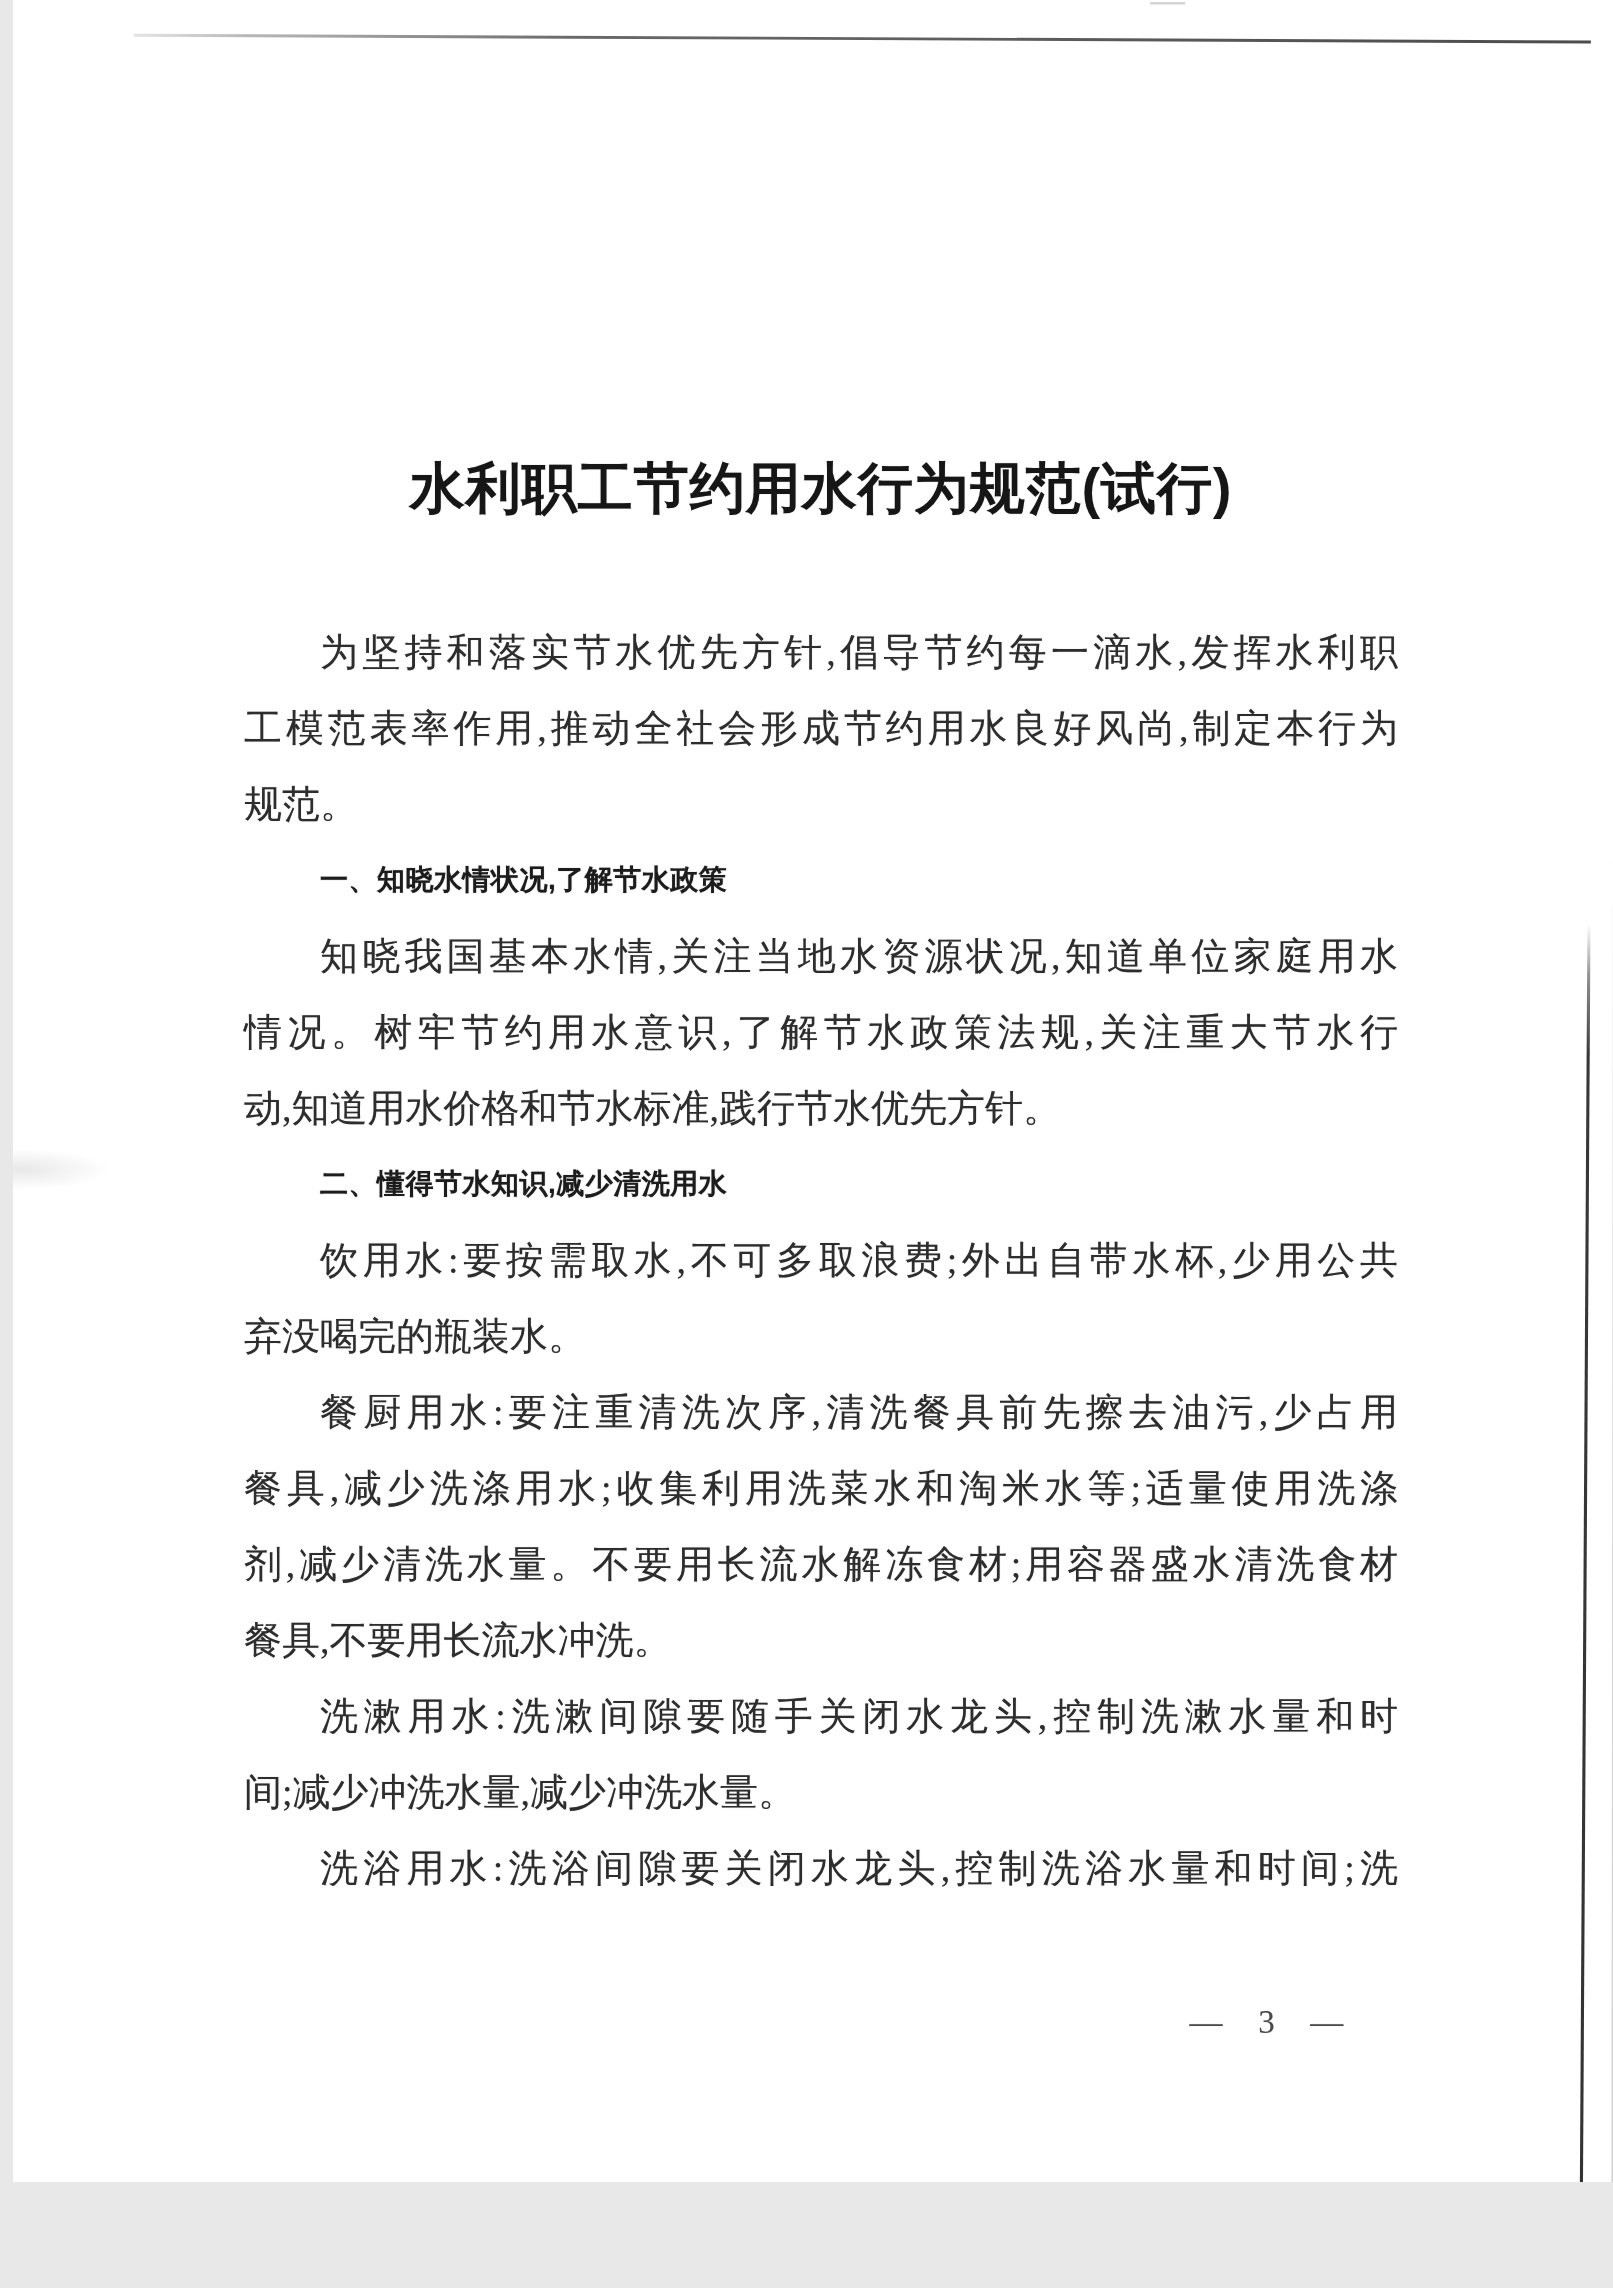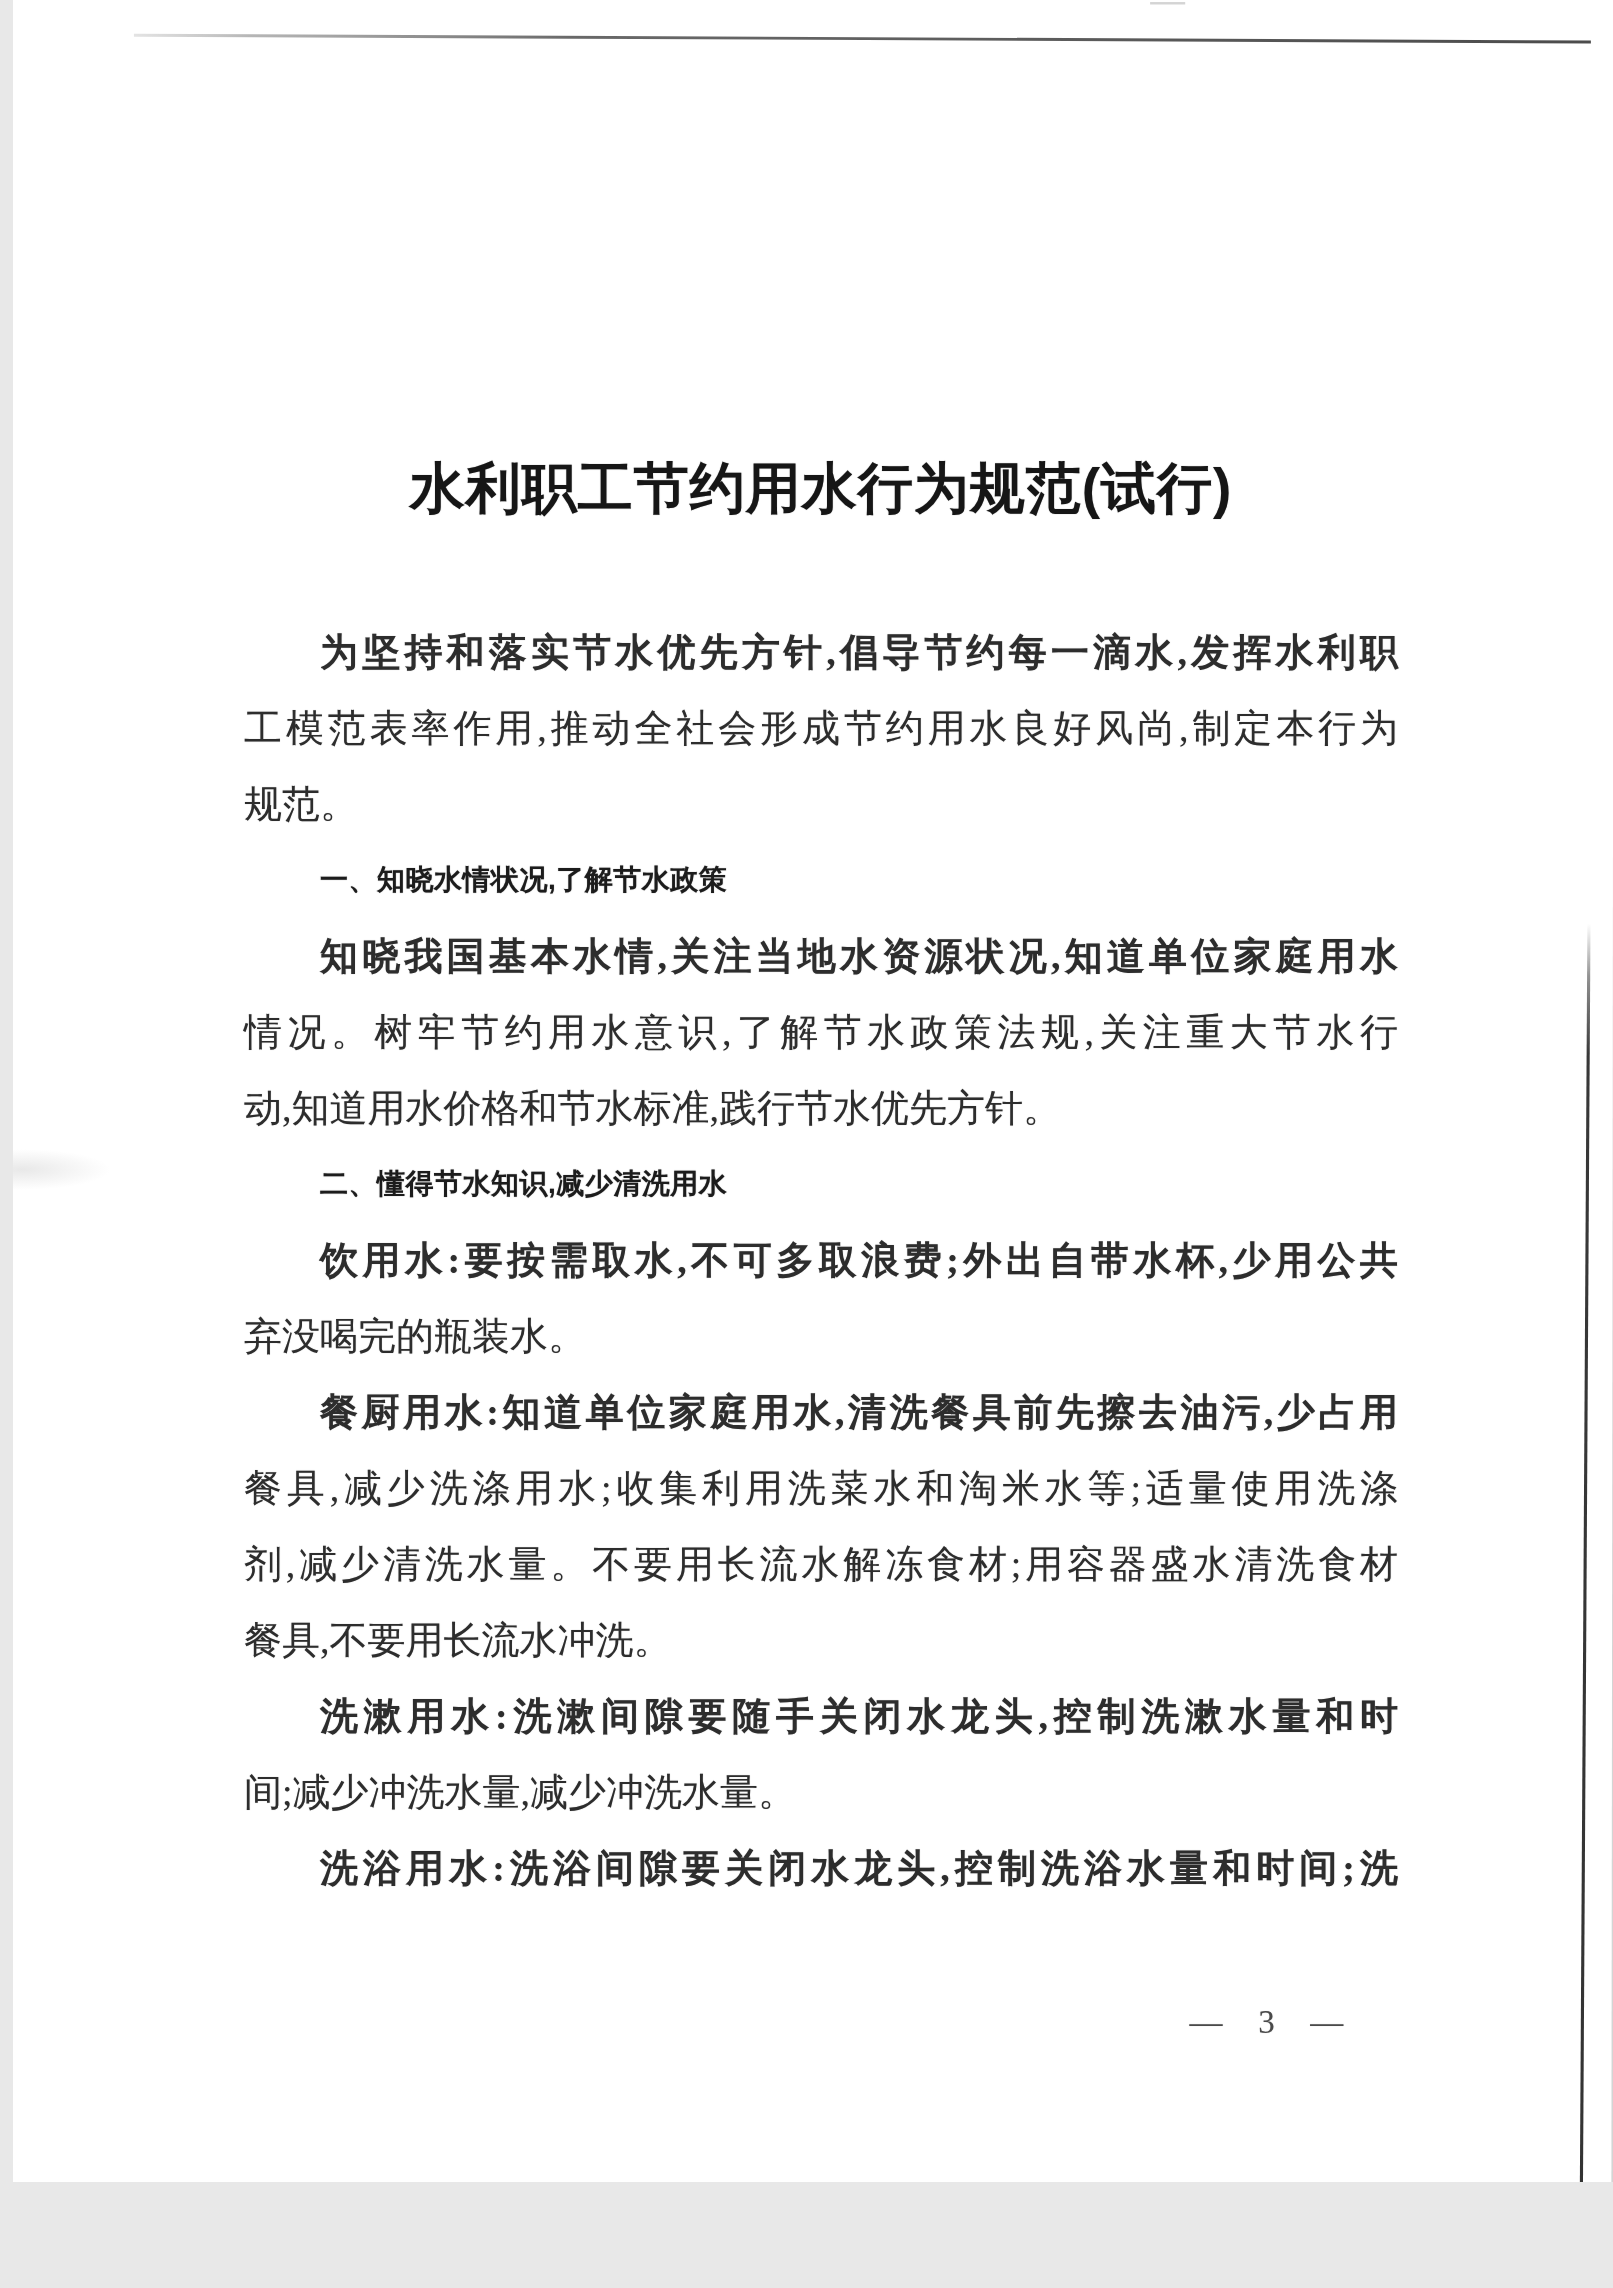--- a/index.html
+++ b/index.html
@@ -41,21 +41,21 @@
     height: 76px;
     line-height: 76px;
     font-size: 38px;
     color: #2d2d2d;
     text-align: justify;
     text-justify: inter-ideograph;
     text-shadow: 0 0 1px rgba(40,40,40,0.35);
   }
   .t-line.stretch { text-align-last: justify; }
   .t-line.noslack  { text-align-last: left; }
-  .t-line.first    { padding-left: 76px; font-weight: bold; }
+  .t-line.first    { padding-left: 76px; }
   .t-line.heading {
     font-family: "Liberation Sans", sans-serif;
     font-weight: 700;
     font-size: 28px;
     color: #1c1c1c;
     letter-spacing: 0.5px;
     text-shadow: 0 0 1px rgba(15,15,15,0.5);
   }
   .page-footer {
     position: absolute;
@@ -126,21 +126,21 @@
       <div class="t-line first stretch">为坚持和落实节水优先方针,倡导节约每一滴水,发挥水利职</div>
       <div class="t-line stretch">工模范表率作用,推动全社会形成节约用水良好风尚,制定本行为</div>
       <div class="t-line noslack">规范。</div>
       <div class="t-line heading first noslack">一、知晓水情状况,了解节水政策</div>
       <div class="t-line first stretch">知晓我国基本水情,关注当地水资源状况,知道单位家庭用水</div>
       <div class="t-line stretch">情况。树牢节约用水意识,了解节水政策法规,关注重大节水行</div>
       <div class="t-line noslack">动,知道用水价格和节水标准,践行节水优先方针。</div>
       <div class="t-line heading first noslack">二、懂得节水知识,减少清洗用水</div>
       <div class="t-line first stretch">饮用水:要按需取水,不可多取浪费;外出自带水杯,少用公共</div>
       <div class="t-line noslack">弃没喝完的瓶装水。</div>
-      <div class="t-line first stretch">餐厨用水:知道单位家庭用水,清洗餐具前先擦去油污,少占用</div>
+      <div class="t-line first stretch">餐厨用水:要注重清洗次序,清洗餐具前先擦去油污,少占用</div>
       <div class="t-line stretch">餐具,减少洗涤用水;收集利用洗菜水和淘米水等;适量使用洗涤</div>
       <div class="t-line stretch">剂,减少清洗水量。不要用长流水解冻食材;用容器盛水清洗食材</div>
       <div class="t-line noslack">餐具,不要用长流水冲洗。</div>
       <div class="t-line first stretch">洗漱用水:洗漱间隙要随手关闭水龙头,控制洗漱水量和时</div>
       <div class="t-line noslack">间;减少冲洗水量,减少冲洗水量。</div>
       <div class="t-line first stretch">洗浴用水:洗浴间隙要关闭水龙头,控制洗浴水量和时间;洗</div>
     </div>
 
   <div class="page-footer">— 3 —</div>
 

